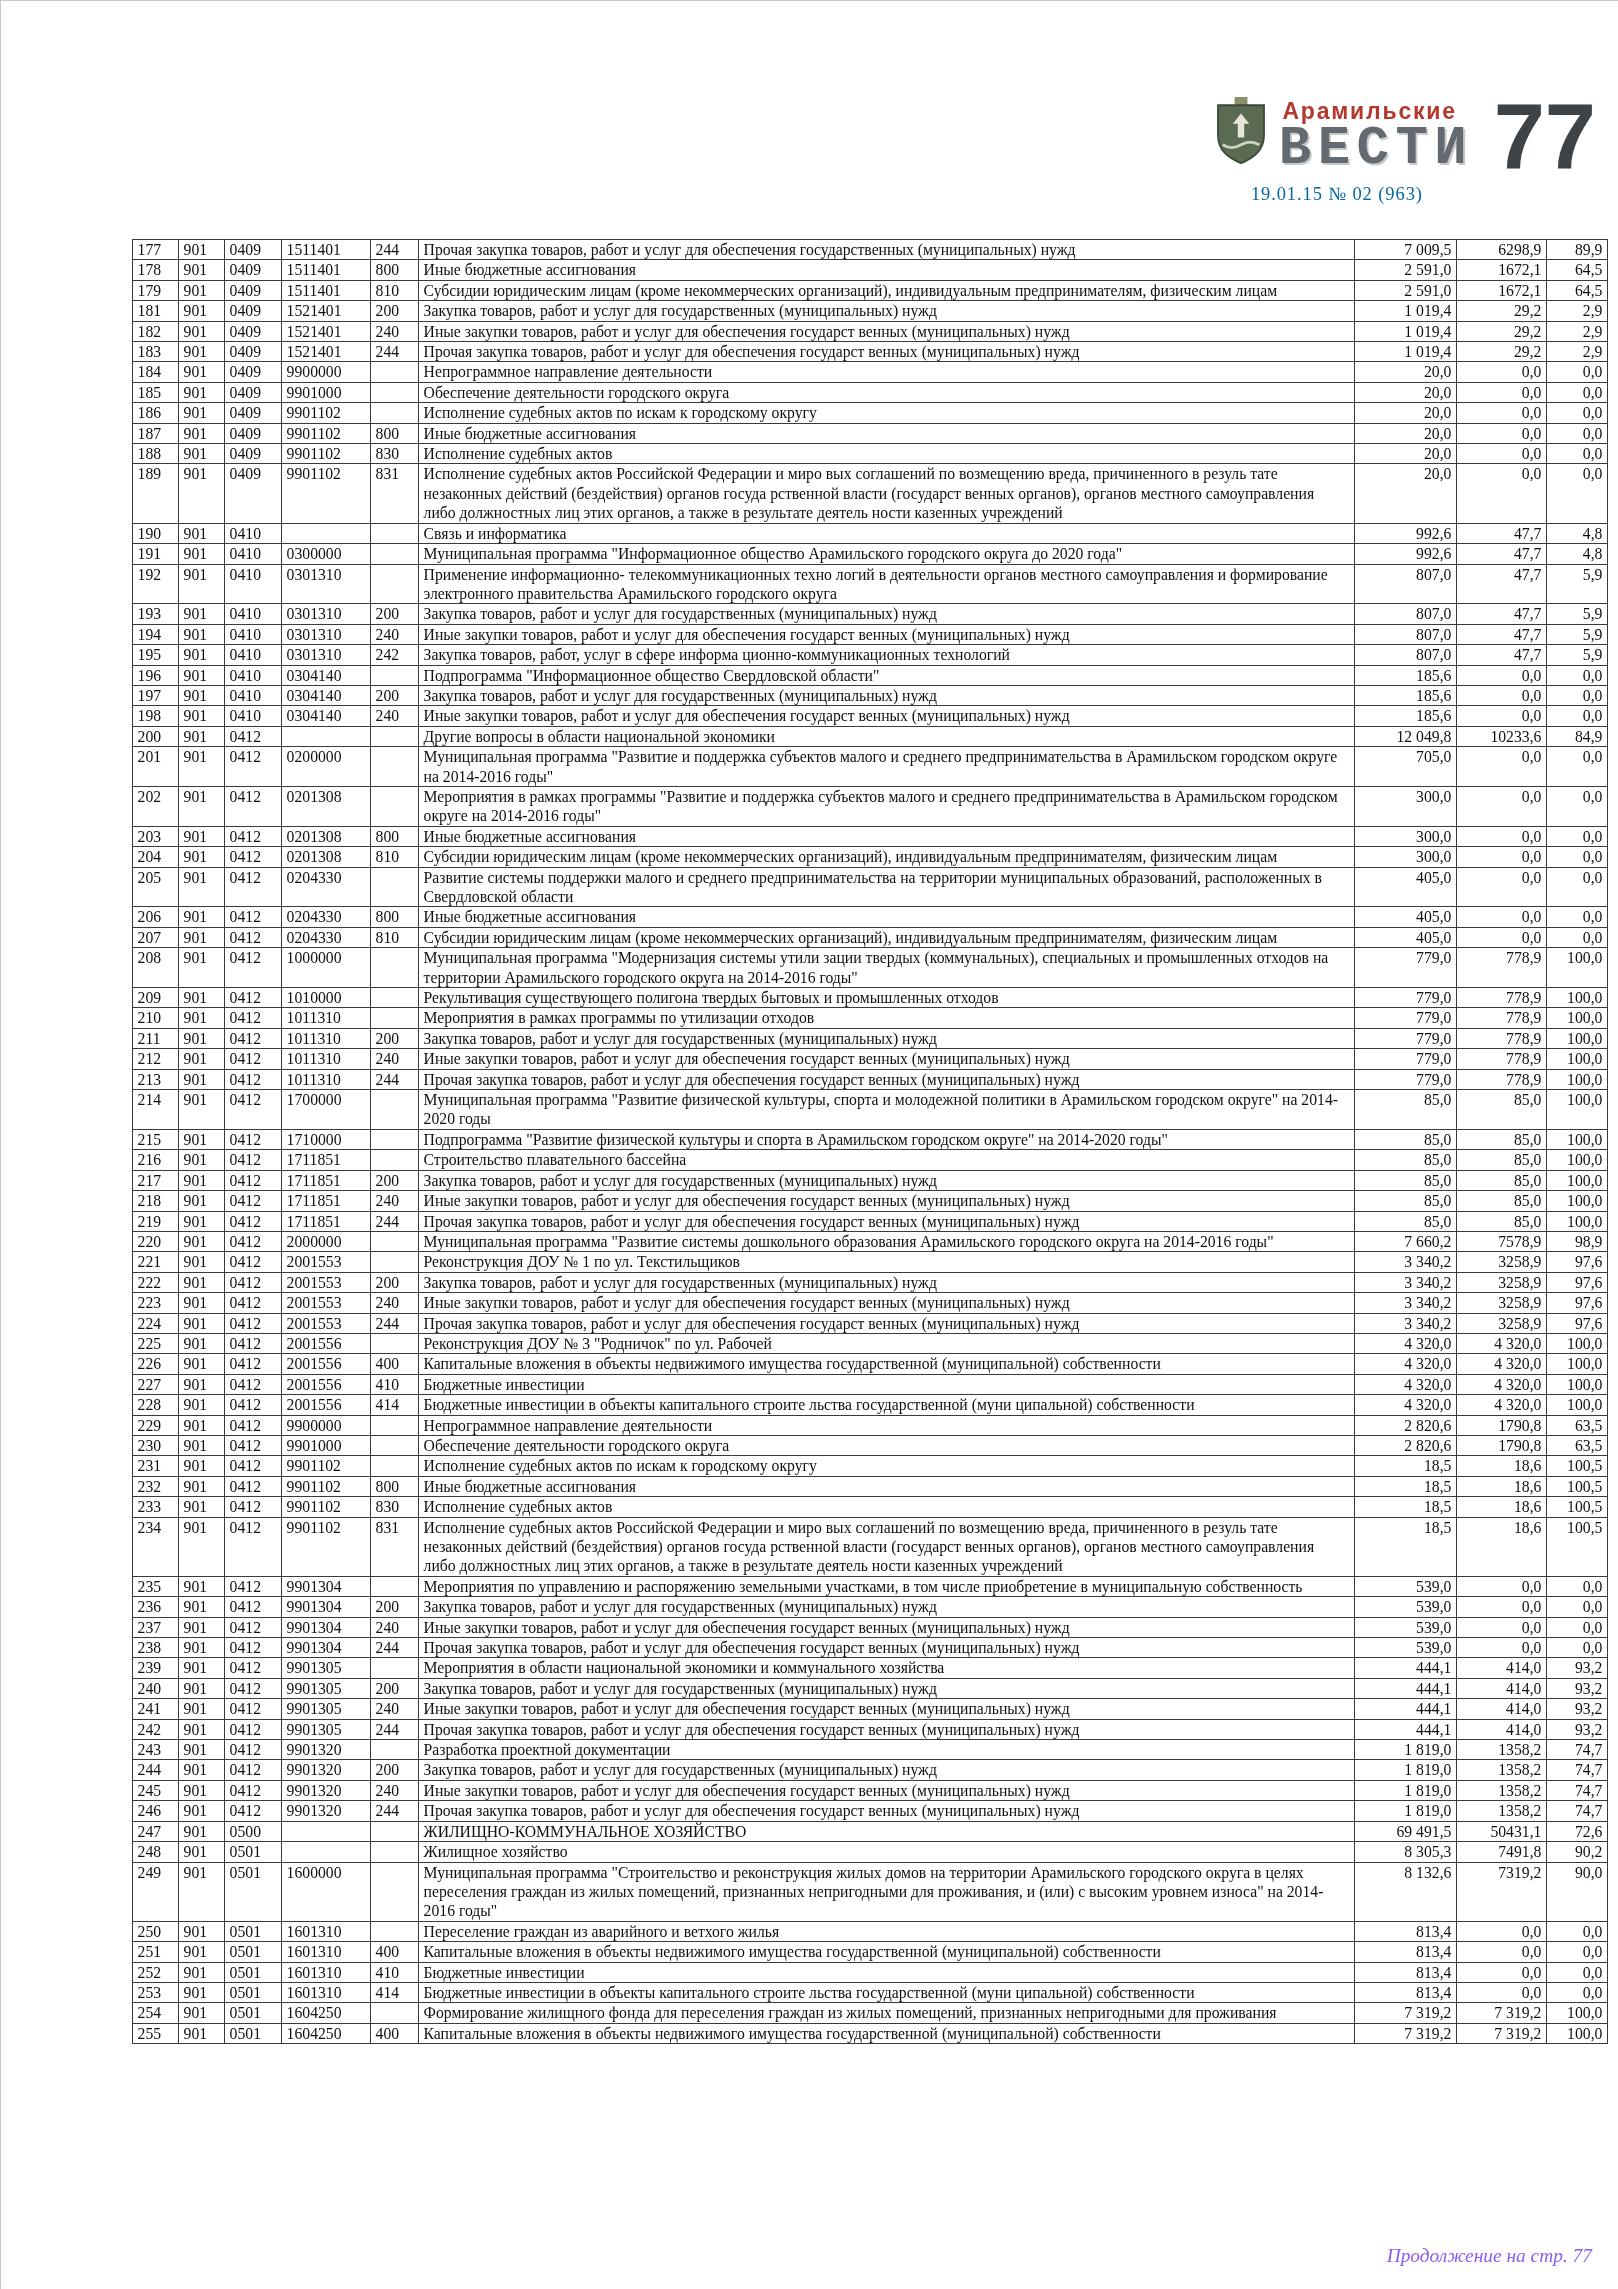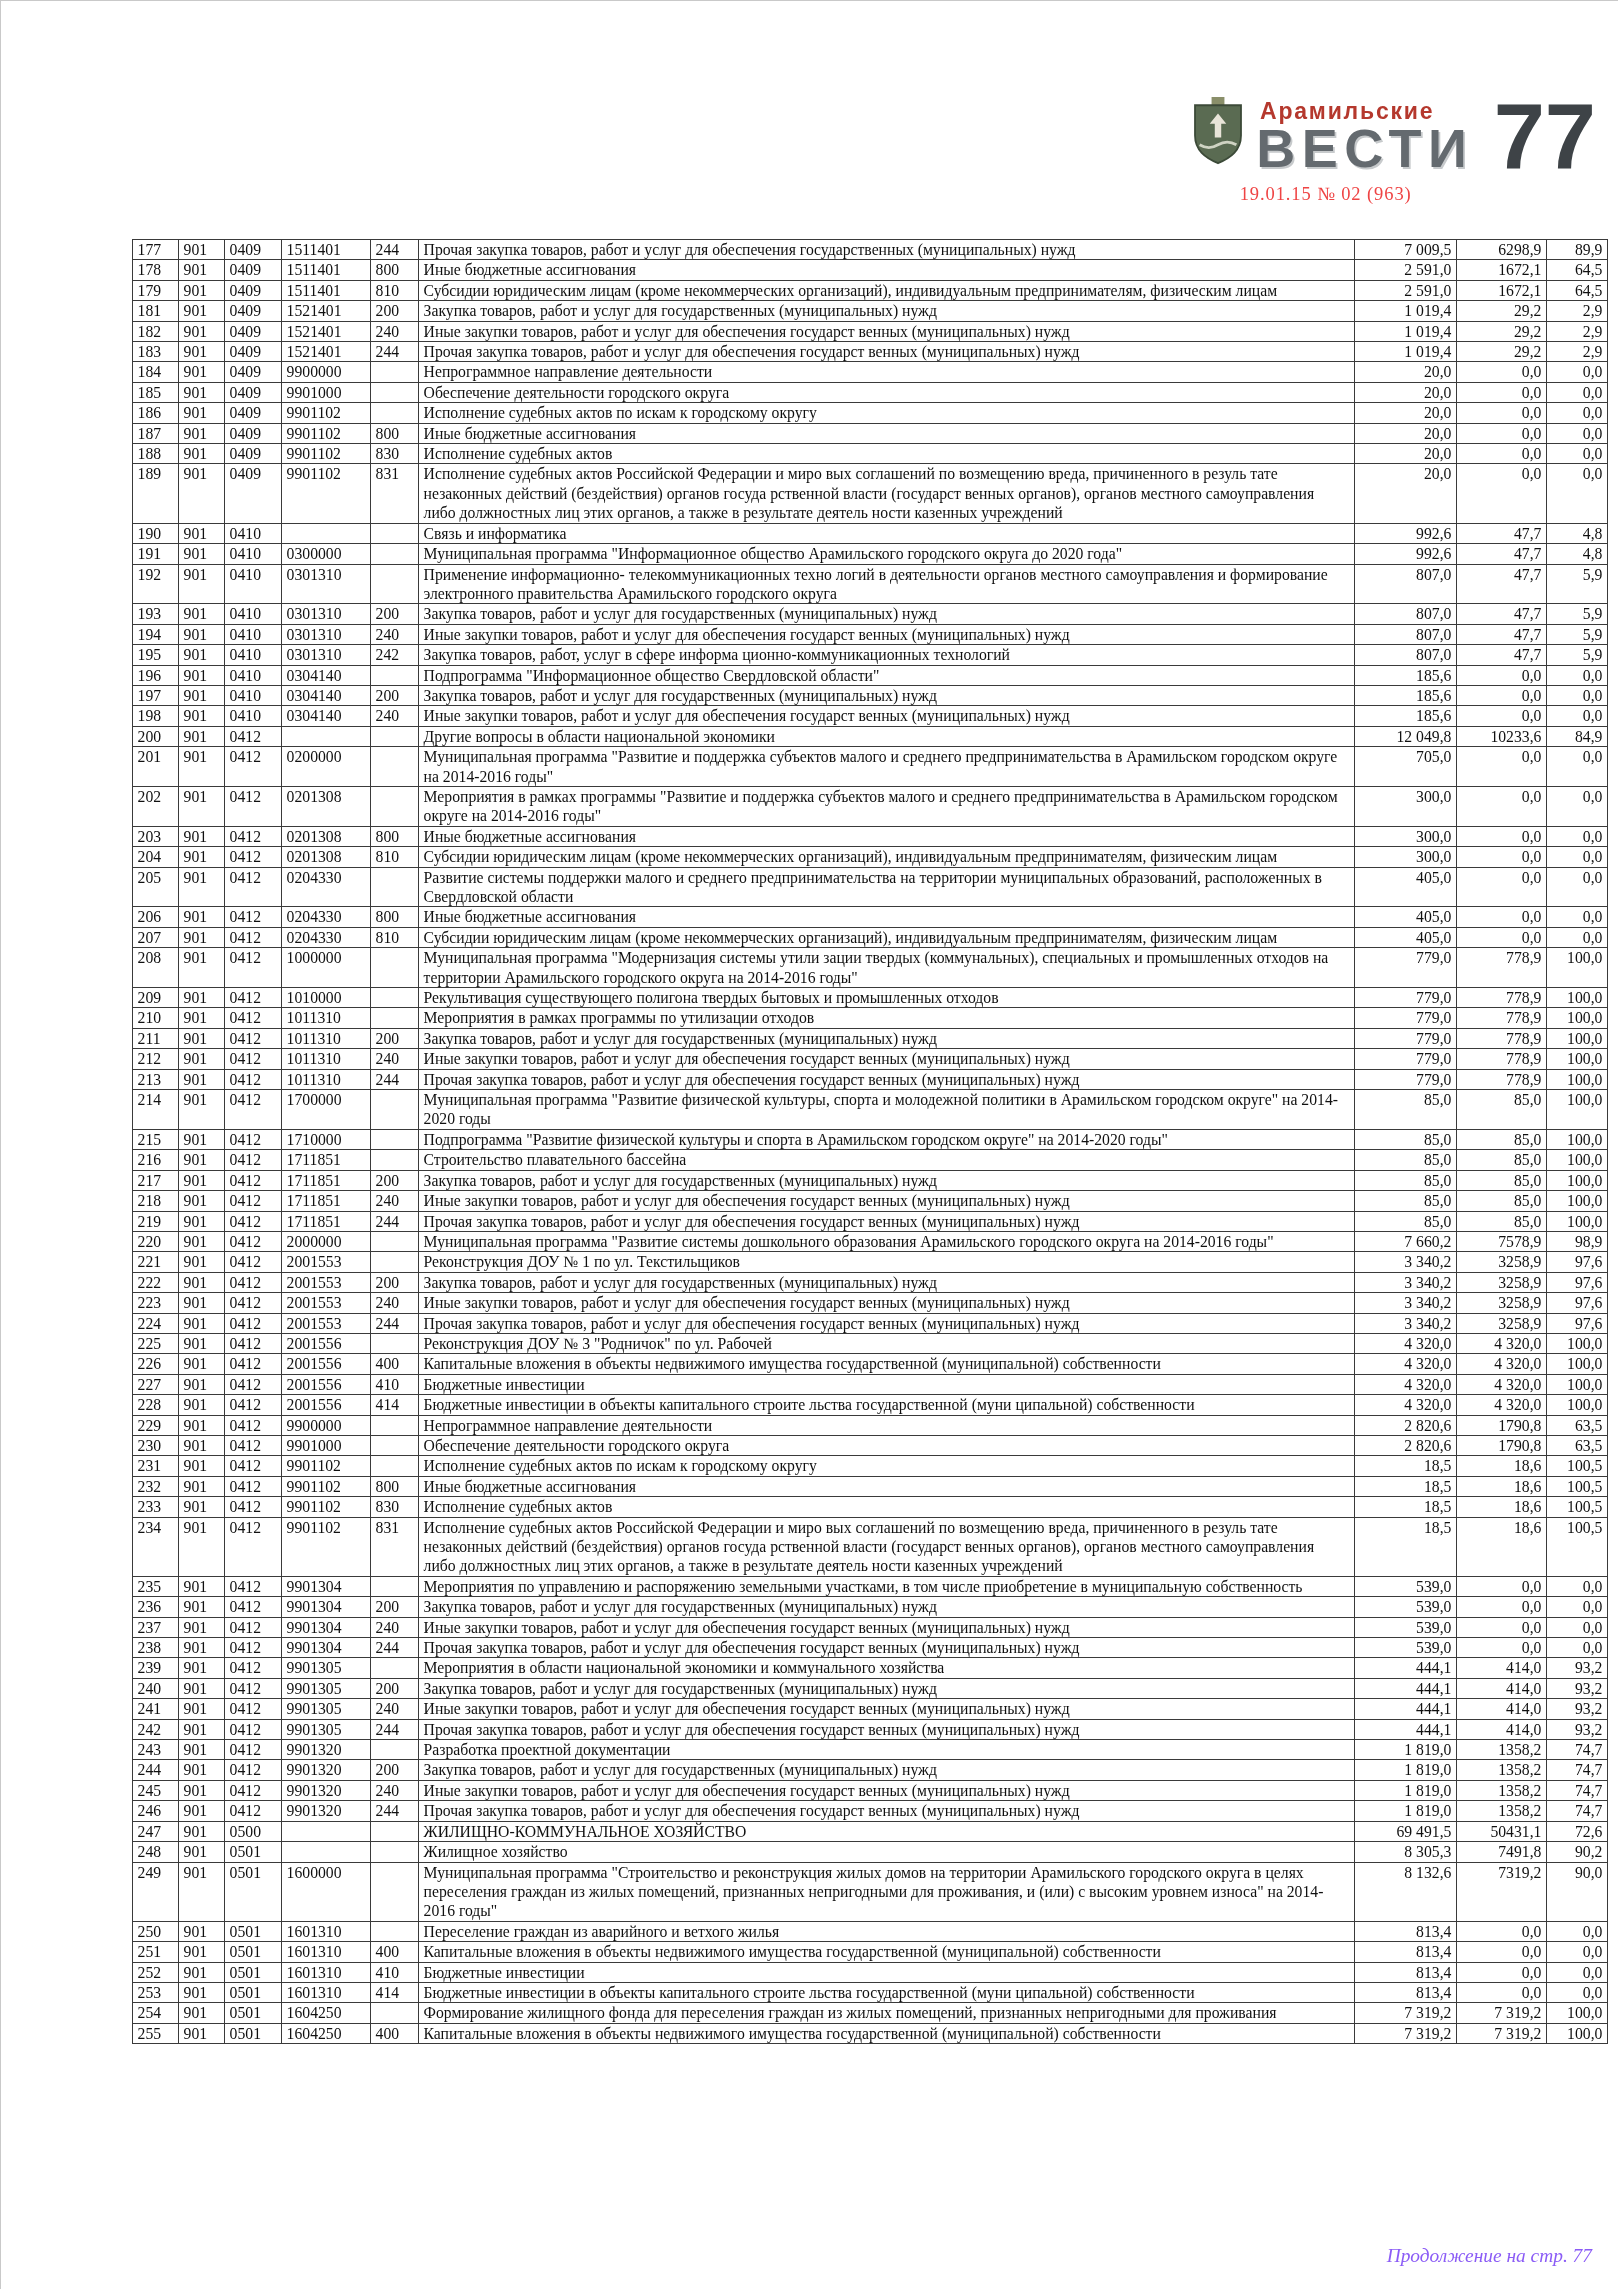--- a/index.html
+++ b/index.html
@@ -6,26 +6,26 @@
   body{background:#e9e9e9;font-family:"Liberation Serif",serif;}
   .page{position:relative;width:1619px;height:2290px;background:#ffffff;margin:0 auto;
         overflow:hidden;border:0.9px solid #c9c9c9;color:#111;}
   
   .masthead{position:absolute;top:96px;right:24px;}
   .brand-row{display:flex;align-items:flex-end;justify-content:flex-end;gap:13px;}
   .emblem{padding-bottom:5.5px;}
   .brand-text{display:flex;flex-direction:column;align-items:flex-start;text-align:center;}
   .brand-top{color:#b5382d;font-family:"Liberation Sans",sans-serif;font-weight:bold;
              font-size:23px;letter-spacing:1.8px;margin-left:3.7px;line-height:1;}
-  .brand-main{color:#646a6f;font-family:Liberation Sans, sans-serif;font-weight:bold;
+  .brand-main{color:#646a6f;font-family:Liberation Mono, monospace;font-weight:bold;
               font-size:54px;line-height:.95;letter-spacing:6.5px;
               text-shadow:1.8px 1.8px 0 #c7cacc;}
   .page-num{color:#3e4347;font-family:"Liberation Sans",sans-serif;font-weight:bold;
             font-size:92px;line-height:.82;margin-left:7.4px;}
-  .issue-line{font-size:18.5px;color:#ef4444;text-align:center;margin-top:9.2px;
+  .issue-line{font-size:18.5px;color:#0369a1;text-align:center;margin-top:9.2px;
               margin-right:138px;letter-spacing:0.9px;}
   
   .budget{position:absolute;top:238px;left:131px;width:1476px;
           border-collapse:collapse;table-layout:fixed;}
   .budget td{border:0.9px solid #3a3a3a;font-size:15.7px;line-height:19.4px;
              padding:0 4.6px;vertical-align:top;color:#101010;
              overflow:hidden;word-wrap:break-word;}
   .w-num{width:46px;} .w-adm{width:46px;} .w-sec{width:57px;}
   .w-art{width:89px;} .w-vr{width:48px;} .w-name{width:auto;}
   .w-plan{width:102px;} .w-fact{width:90px;} .w-pct{width:61px;}

